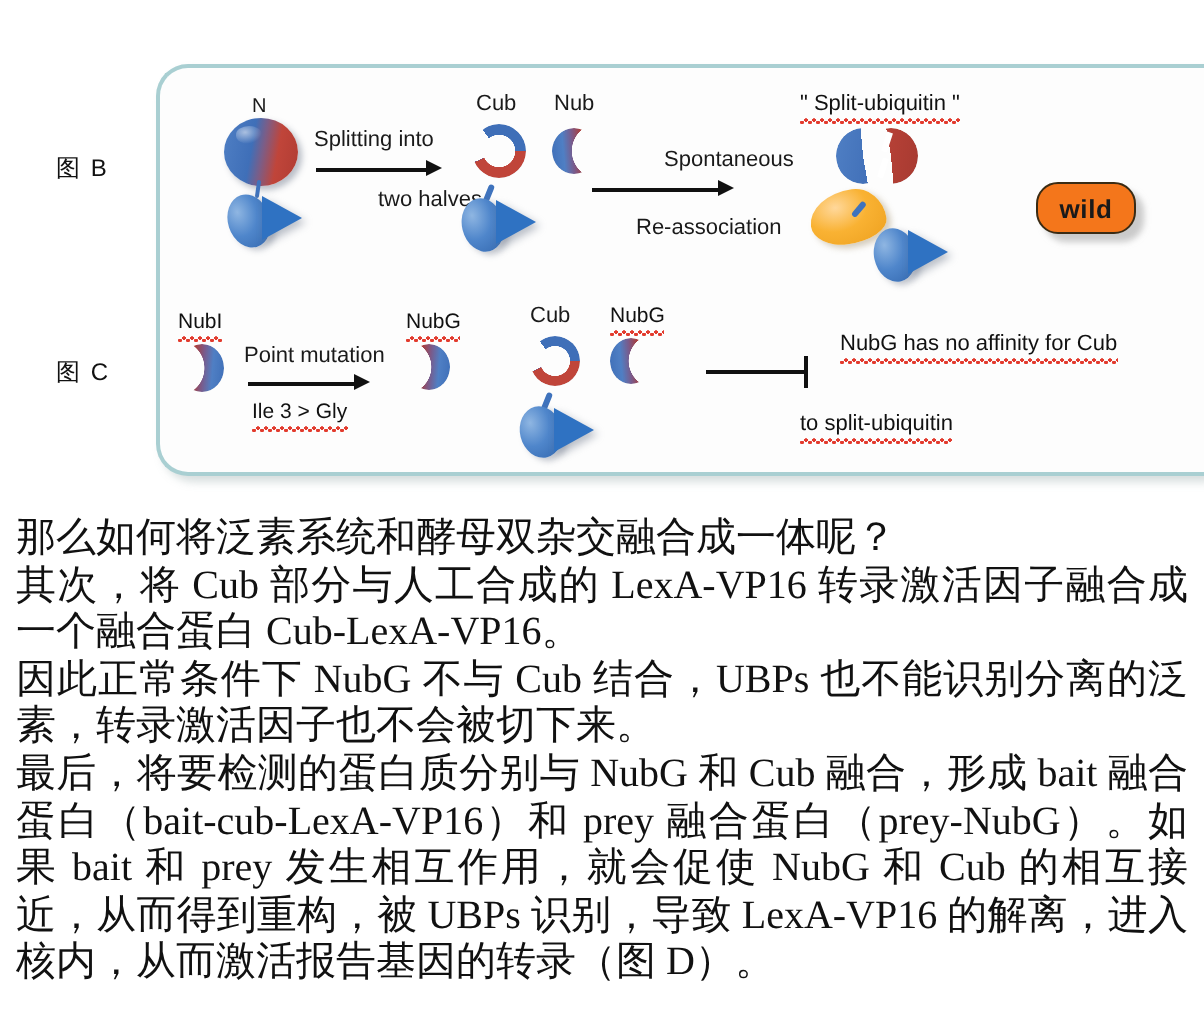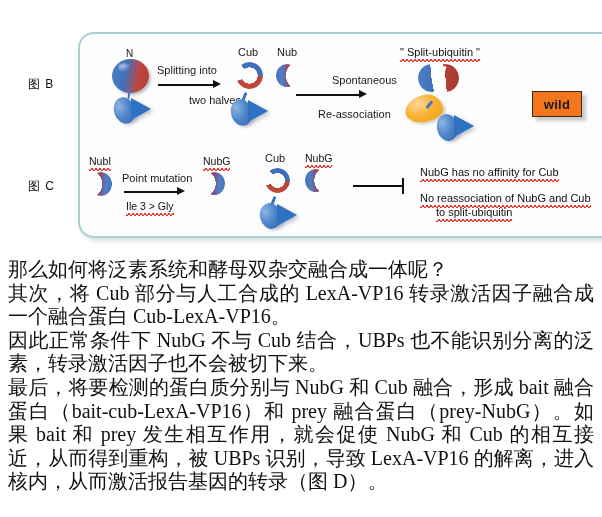--- a/index.html
+++ b/index.html
@@ -205,21 +205,21 @@
   <div class="split-r" style="left:432px;top:64px;width:27px;height:28px;"></div>
   <div class="split-gap" style="left:442px;top:66px;width:3px;height:10px;transform:rotate(18deg);"></div>
   <div class="split-gap" style="left:440px;top:79px;width:3px;height:10px;transform:rotate(18deg);"></div>
 
   <div class="ubp" style="left:405px;top:95px;width:38px;height:27px;transform:rotate(-8deg);"></div>
   <div class="linker" style="left:428px;top:100px;width:2.5px;height:9px;transform:rotate(40deg);"></div>
 
   <div class="rep-ell" style="left:437px;top:114px;width:21px;height:27px;transform:rotate(-12deg);"></div>
   <div class="rep-tri" style="left:454px;top:115px;"></div>
 
-  <div id="wild-box" style="left:532px;top:91px;width:48px;height:24px;">
+  <div id="wild-box" style="left:518px;top:91px;width:48px;height:24px;border-radius:11px;">
     <span>wild</span>
   </div>
 
   <div class="rowlabel" style="left:28px;top:178px;">图 C</div>
 
   <div class="sci" style="left:89px;top:155px;text-align:center;">
     <span class="squig">NubI</span>
   </div>
   <div class="nub" style="left:90px;top:172px;width:22px;height:24px;"></div>
 
@@ -248,24 +248,21 @@
   <div class="rep-tri" style="left:277px;top:204px;"></div>
 
   <div class="tbar" style="left:353px;top:178px;width:54px;height:16px;">
     <div class="shaft" style="width:50px;"></div>
     <div class="cap" style="left:49px;"></div>
   </div>
 
   <div class="sci big" style="left:420px;top:166px;">
     <span class="squig">NubG has no affinity for Cub</span>
   </div>
-  <div class="sci big" style="left:420px;top:192px;">
-    <span class="squig">No reassociation of NubG and Cub</span>
-  </div>
-  <div class="sci big" style="left:436px;top:206px;">
+  <div class="sci big" style="left:400px;top:206px;">
     <span class="squig">to split-ubiquitin</span>
   </div>
 </div>
 
 <div id="bodytext">
   <p>那么如何将泛素系统和酵母双杂交融合成一体呢？</p>
   <p>其次，将 Cub 部分与人工合成的 LexA-VP16 转录激活因子融合成一个融合蛋白 Cub-LexA-VP16。</p>
   <p>因此正常条件下 NubG 不与 Cub 结合，UBPs 也不能识别分离的泛素，转录激活因子也不会被切下来。</p>
   <p>最后，将要检测的蛋白质分别与 NubG 和 Cub 融合，形成 bait 融合蛋白（bait-cub-LexA-VP16）和 prey 融合蛋白（prey-NubG）。如果 bait 和 prey 发生相互作用，就会促使 NubG 和 Cub 的相互接近，从而得到重构，被 UBPs 识别，导致 LexA-VP16 的解离，进入核内，从而激活报告基因的转录（图 D）。</p>
 </div>

